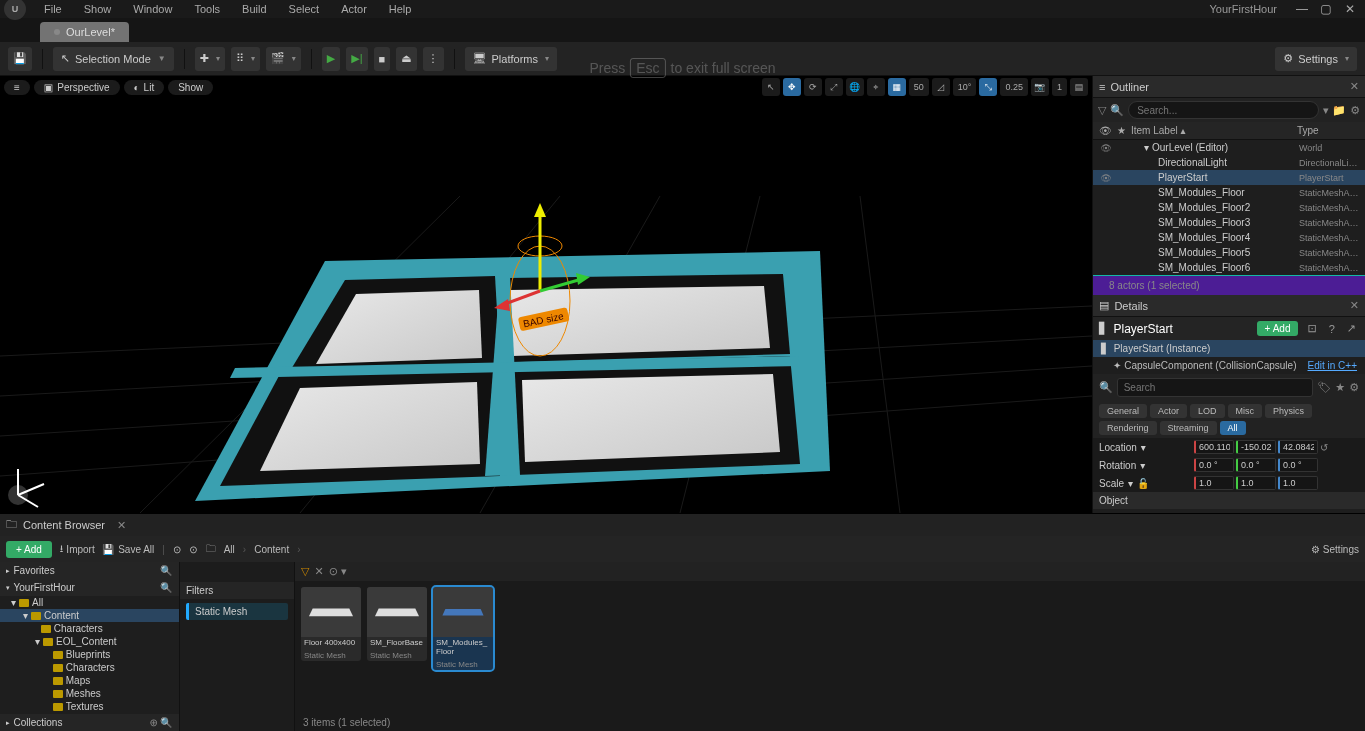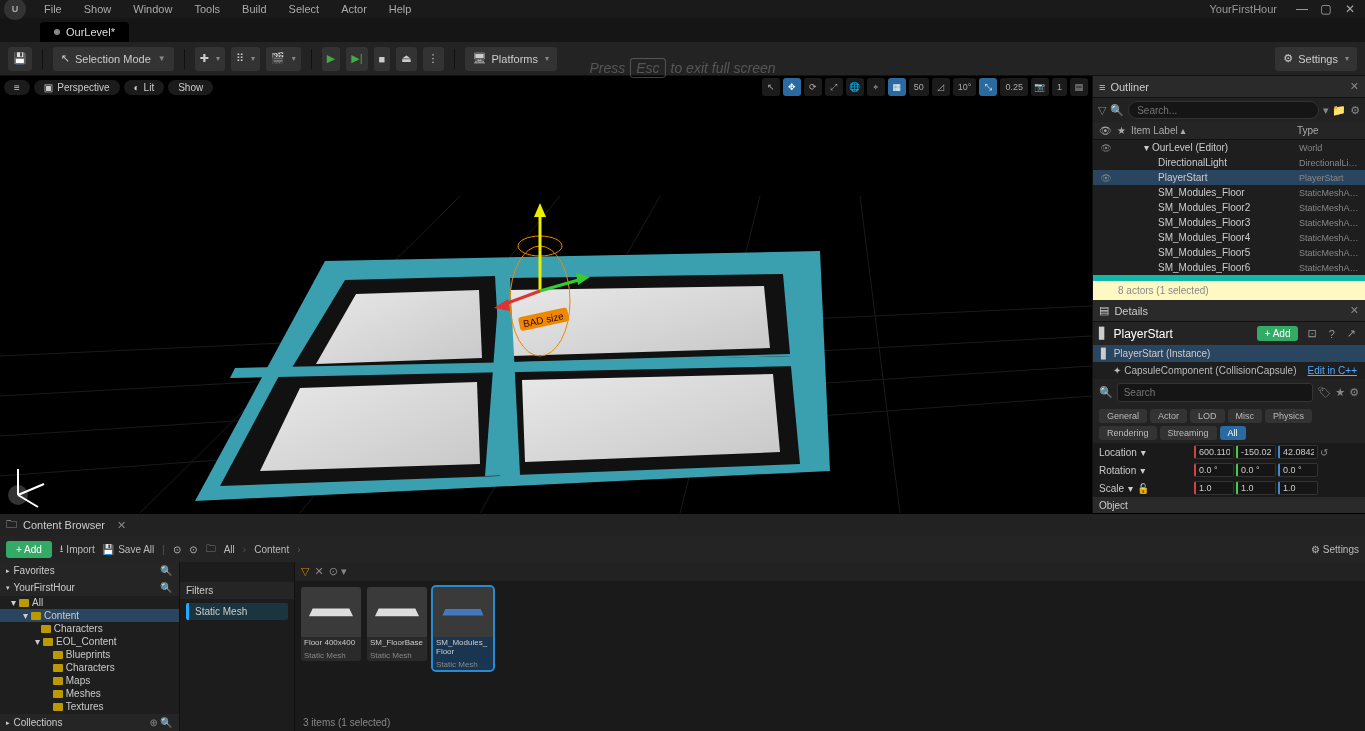--- a/index.html
+++ b/index.html
@@ -4,21 +4,21 @@
 <style>
 * { margin: 0; padding: 0; box-sizing: border-box; font-family: "Segoe UI", Arial, sans-serif; }
 body { background: #000; color: #ccc; font-size: 11px; overflow: hidden; width: 1365px; height: 731px; position: relative; }
 .menubar { height: 18px; background: #1a1a1a; display: flex; align-items: center; padding: 0 4px; gap: 2px; }
 .menubar .logo { width: 22px; height: 22px; background: #333; border-radius: 50%; display: flex; align-items: center; justify-content: center; color: #aaa; font-weight: bold; margin-right: 6px; font-size: 9px;}
 .menubar .menu-item { padding: 2px 10px; color: #aaa; cursor: pointer; font-size: 11px;}
 .menubar .spacer { flex: 1; }
 .menubar .title-right { color: #999; margin-right: 12px; font-size: 11px;}
 .menubar .wbtn { width: 22px; text-align: center; color: #aaa; font-size: 12px; cursor: pointer; }
 .tabbar { height: 24px; background: #151515; display: flex; align-items: flex-end; padding-left: 40px;}
-.tabbar .tab { background: #000000; padding: 4px 14px; border-radius: 4px 4px 0 0; font-size: 11px; color: #ddd; display: flex; align-items: center; gap: 6px;}
+.tabbar .tab { background: #737373; padding: 4px 14px; border-radius: 4px 4px 0 0; font-size: 11px; color: #ddd; display: flex; align-items: center; gap: 6px;}
 .tabbar .tab .dot { width:6px; height:6px; background:#888; border-radius:50%;}
 .toolbar { height: 34px; background: #232323; display: flex; align-items: center; padding: 0 8px; gap: 6px; border-bottom: 1px solid #111;}
 .toolbar .sep { width: 1px; height: 20px; background: #111; margin: 0 4px; }
 .tbtn { background: #333; border: none; color: #ccc; padding: 4px 8px; border-radius: 3px; font-size: 11px; display: flex; align-items: center; gap: 5px; cursor: pointer; height: 24px;}
 .tbtn.small { padding: 4px 5px; }
 .tbtn .tri { font-size: 8px; color: #888; margin-left: 2px; }
 .tbtn.play { color: #4a4; }
 .toolbar .spacer { flex: 1; }
 .main-row { display: flex; height: 437px; }
 .viewport { flex: 1; background: #000; position: relative; overflow: hidden; }
@@ -42,21 +42,21 @@
 .outliner-cols .c3 { flex: 1; }
 .outliner-cols .c4 { width: 62px; }
 .tree { font-size: 10px; }
 .tree-row { display: flex; align-items: center; padding: 1px 4px; height: 15px; }
 .tree-row.sel { background: #2a4560; }
 .tree-row .vis { width: 18px; text-align: center; color: #888; font-size: 9px;}
 .tree-row .pin { width: 14px; }
 .tree-row .label { flex: 1; display: flex; align-items: center; gap: 3px; }
 .tree-row .type { width: 62px; color: #888; font-size: 9px; overflow: hidden; text-overflow: ellipsis; white-space: nowrap;}
 .tree-row .indent { display: inline-block; }
-.outliner-status { padding: 4px 25px; font-size: 10px; color: #888; background: #fef9c3; border-top: 6px solid #14b8a6;}
+.outliner-status { padding: 4px 16px; font-size: 10px; color: #888; background: #4c1d95; border-top: 1px solid #14b8a6;}
 .details { flex: 1; display: flex; flex-direction: column; overflow: hidden; }
 .dt-head { display: flex; align-items: center; padding: 4px 6px; gap: 6px; background: #242424;}
 .dt-head .name { font-size: 12px; color: #fff; flex: 1;}
 .dt-head .addbtn { background: #3a6; color: #fff; border: none; padding: 2px 8px; border-radius: 3px; font-size: 10px; cursor: pointer;}
 .dt-head .ico { color: #999; font-size: 11px; cursor: pointer; padding: 0 3px;}
 .comp-row { display: flex; align-items: center; padding: 3px 8px; background: #2a4560; font-size: 10px; gap: 5px;}
 .comp-sub { padding: 3px 8px 3px 20px; font-size: 10px; display: flex; color: #bbb;}
 .comp-sub .link { margin-left: auto; color: #5af; text-decoration: underline; cursor: pointer;}
 .dt-search { display: flex; padding: 4px 6px; gap: 4px; align-items: center; background: #222;}
 .dt-search input { flex: 1; background: #151515; border: 1px solid #333; border-radius: 3px; padding: 3px 6px; color: #ccc; font-size: 10px;}
@@ -94,21 +94,21 @@
 .cb-search-row input { flex: 1; background: #151515; border: none; padding: 3px 6px; color: #ccc; font-size: 10px; border-radius: 3px;}
 .cb-assets { flex: 1; display: flex; gap: 6px; padding: 6px; align-items: flex-start;}
 .asset { width: 60px; background: #2a2a2a; border-radius: 3px; overflow: hidden; cursor: pointer;}
 .asset.sel { outline: 2px solid #2a8ad0; background: #1a3550;}
 .asset .thumb { width: 60px; height: 50px; background: #3a3a3a; display: flex; align-items: center; justify-content: center;}
 .asset .thumb .tile { width: 40px; height: 12px; background: #ddd; transform: perspective(50px) rotateX(50deg);}
 .asset .thumb .tile.t2 { background: #47b; width:38px; height: 10px;}
 .asset .aname { font-size: 8px; padding: 2px 3px; color: #ccc; line-height: 1.1; word-break: break-all;}
 .asset .atype { font-size: 8px; padding: 1px 3px; color: #888;}
 .cb-status { padding: 3px 8px; font-size: 10px; color: #888; background: #1a1a1a; margin-top: 12px;}
-.esc-hint { position: absolute; top: 58px; left: 50%; transform: translateX(-50%); color: rgba(180,180,180,0.35); font-size: 14px; z-index: 20; display:flex; gap:5px; align-items:center;font-style:italic;}
+.esc-hint { position: absolute; top: 58px; left: 50%; transform: translateX(-50%); color: rgba(180,180,180,0.35); font-size: 14px; z-index: 20; display:flex; gap:5px; align-items:center;}
 .esc-hint .key { border: 1px solid rgba(180,180,180,0.35); padding: 1px 5px; border-radius: 3px;}
 </style>
 </head>
 <body>
 
 <div class="menubar">
   <div class="logo">U</div>
   <span class="menu-item">File</span>
   <span class="menu-item">Show</span>
   <span class="menu-item">Window</span>

